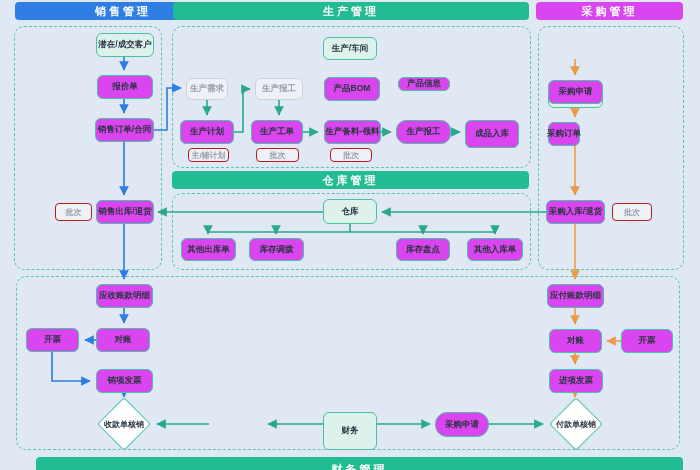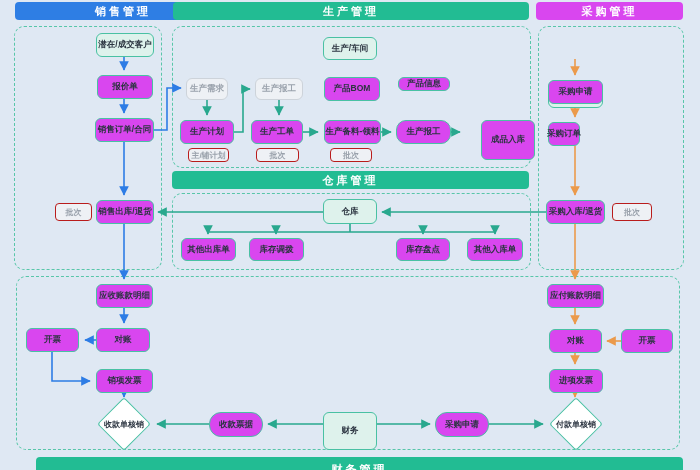--- a/index.html
+++ b/index.html
@@ -113,21 +113,21 @@
 
   <div class="node src" style="left:323px;top:37px;width:54px;height:23px;">生产/车间</div>
   <div class="node ghost" style="left:186px;top:78px;width:42px;height:22px;">生产需求</div>
   <div class="node ghost" style="left:255px;top:78px;width:48px;height:22px;">生产报工</div>
   <div class="node" style="left:324px;top:77px;width:56px;height:24px;">产品BOM</div>
   <div class="node" style="left:398px;top:77px;width:52px;height:14px;">产品信息</div>
   <div class="node" style="left:180px;top:120px;width:54px;height:24px;">生产计划</div>
   <div class="node" style="left:251px;top:120px;width:52px;height:24px;">生产工单</div>
   <div class="node" style="left:324px;top:120px;width:57px;height:24px;">生产备料-领料</div>
   <div class="node" style="left:396px;top:120px;width:55px;height:24px;border-radius:10px;">生产报工</div>
-  <div class="node" style="left:465px;top:120px;width:54px;height:40px;margin-left:16px;">成品入库</div>
+  <div class="node" style="left:465px;top:120px;width:54px;height:28px;">成品入库</div>
   <div class="tag" style="left:188px;top:148px;width:41px;height:14px;">主/辅计划</div>
   <div class="tag" style="left:256px;top:148px;width:43px;height:14px;">批次</div>
   <div class="tag" style="left:330px;top:148px;width:42px;height:14px;">批次</div>
 
   <div class="node src" style="left:323px;top:199px;width:54px;height:25px;">仓库</div>
   <div class="node" style="left:181px;top:238px;width:55px;height:23px;">其他出库单</div>
   <div class="node" style="left:249px;top:238px;width:55px;height:23px;">库存调拨</div>
   <div class="node" style="left:396px;top:238px;width:54px;height:23px;">库存盘点</div>
   <div class="node" style="left:467px;top:238px;width:56px;height:23px;">其他入库单</div>
 
@@ -138,21 +138,20 @@
   <div class="tag" style="left:612px;top:203px;width:40px;height:18px;">批次</div>
 
   <div class="node" style="left:96px;top:284px;width:57px;height:24px;">应收账款明细</div>
   <div class="node" style="left:96px;top:328px;width:54px;height:24px;">对账</div>
   <div class="node" style="left:26px;top:328px;width:53px;height:24px;">开票</div>
   <div class="node" style="left:96px;top:369px;width:57px;height:24px;">销项发票</div>
   <div class="diamond" style="left:96px;top:399px;width:56px;height:50px;">
     <div class="dshape"></div>
     <div class="dlabel">收款单核销</div>
   </div>
-  <div class="node pill" style="left:209px;top:412px;width:54px;height:25px;">收款票据</div>
   <div class="node src" style="left:323px;top:412px;width:54px;height:38px;">财务</div>
   <div class="node pill" style="left:435px;top:412px;width:54px;height:25px;">采购申请</div>
   <div class="diamond" style="left:548px;top:399px;width:56px;height:50px;">
     <div class="dshape"></div>
     <div class="dlabel">付款单核销</div>
   </div>
 
   <div class="node" style="left:547px;top:284px;width:57px;height:24px;">应付账款明细</div>
   <div class="node" style="left:549px;top:329px;width:53px;height:24px;">对账</div>
   <div class="node" style="left:621px;top:329px;width:52px;height:24px;">开票</div>

